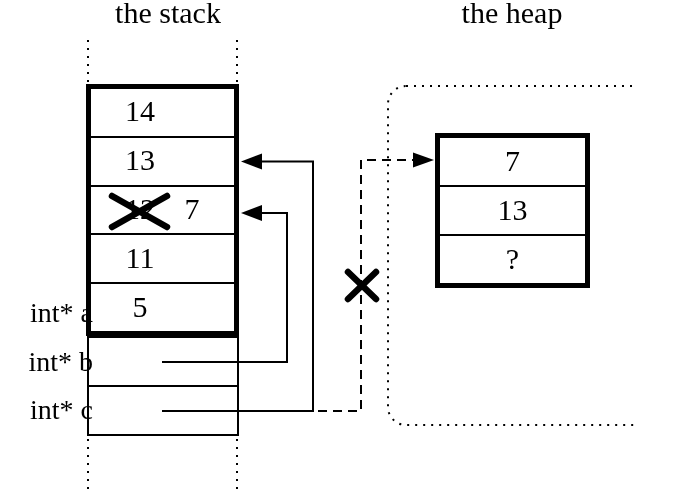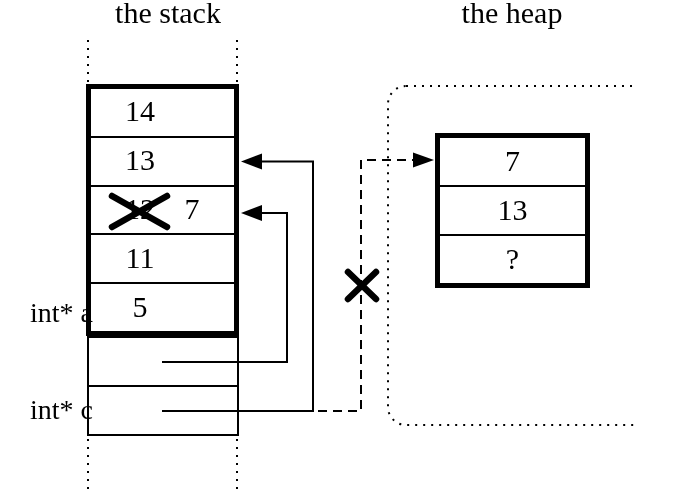--- a/index.html
+++ b/index.html
@@ -82,20 +82,21 @@
     <div class="srow">
       <span class="cell-num">5</span>
     </div>
   </div>
 
   <div class="ptr-cells">
     <div class="ptr-divider"></div>
   </div>
 
   <div class="ptr-label lbl-a">int* a</div>
+  <div class="ptr-label lbl-b">int* b</div>
   <div class="ptr-label lbl-c">int* c</div>
 
   <div class="heap-box">
     <div class="hrow">
       <span class="heap-num">7</span>
     </div>
     <div class="hrow">
       <span class="heap-num">13</span>
     </div>
     <div class="hrow">

